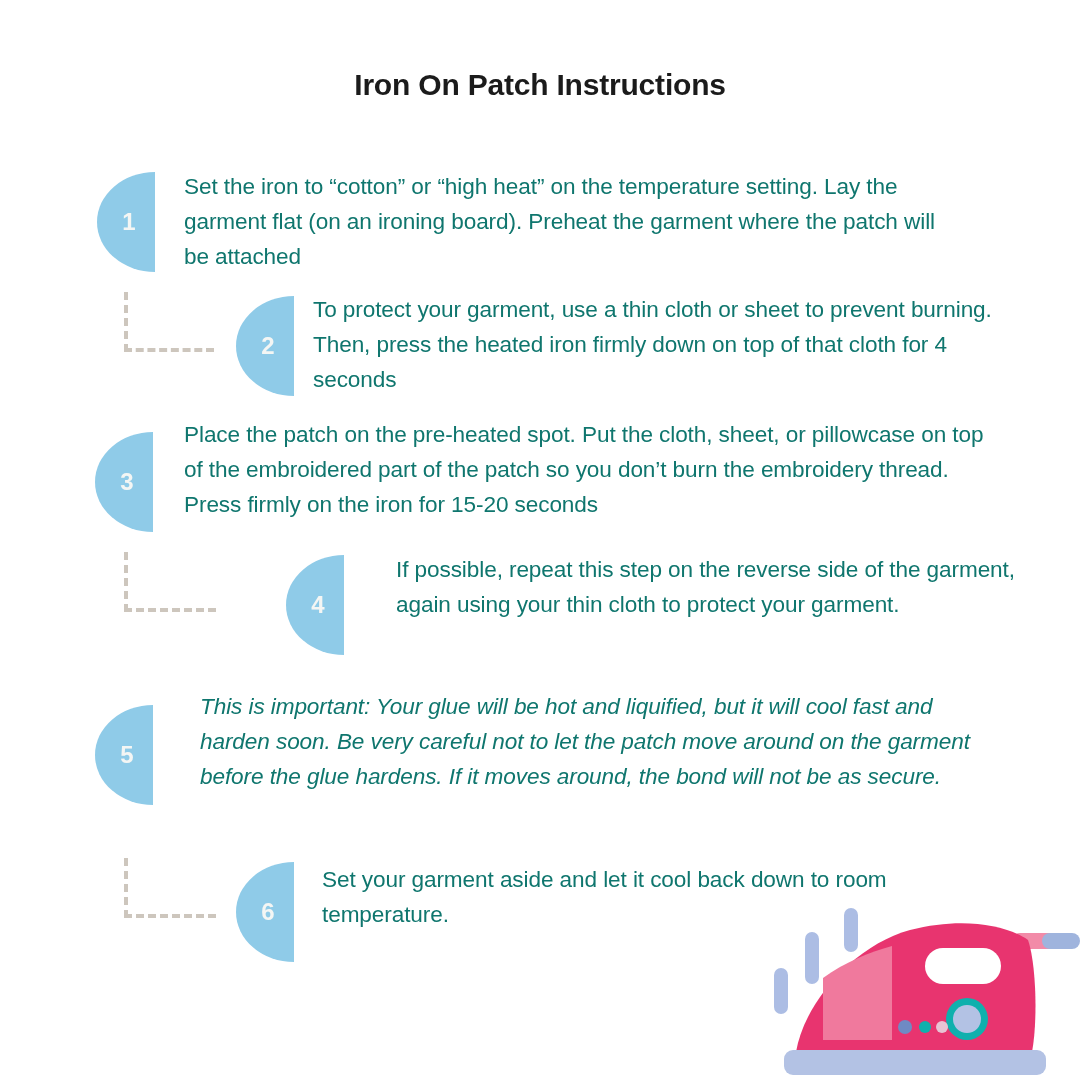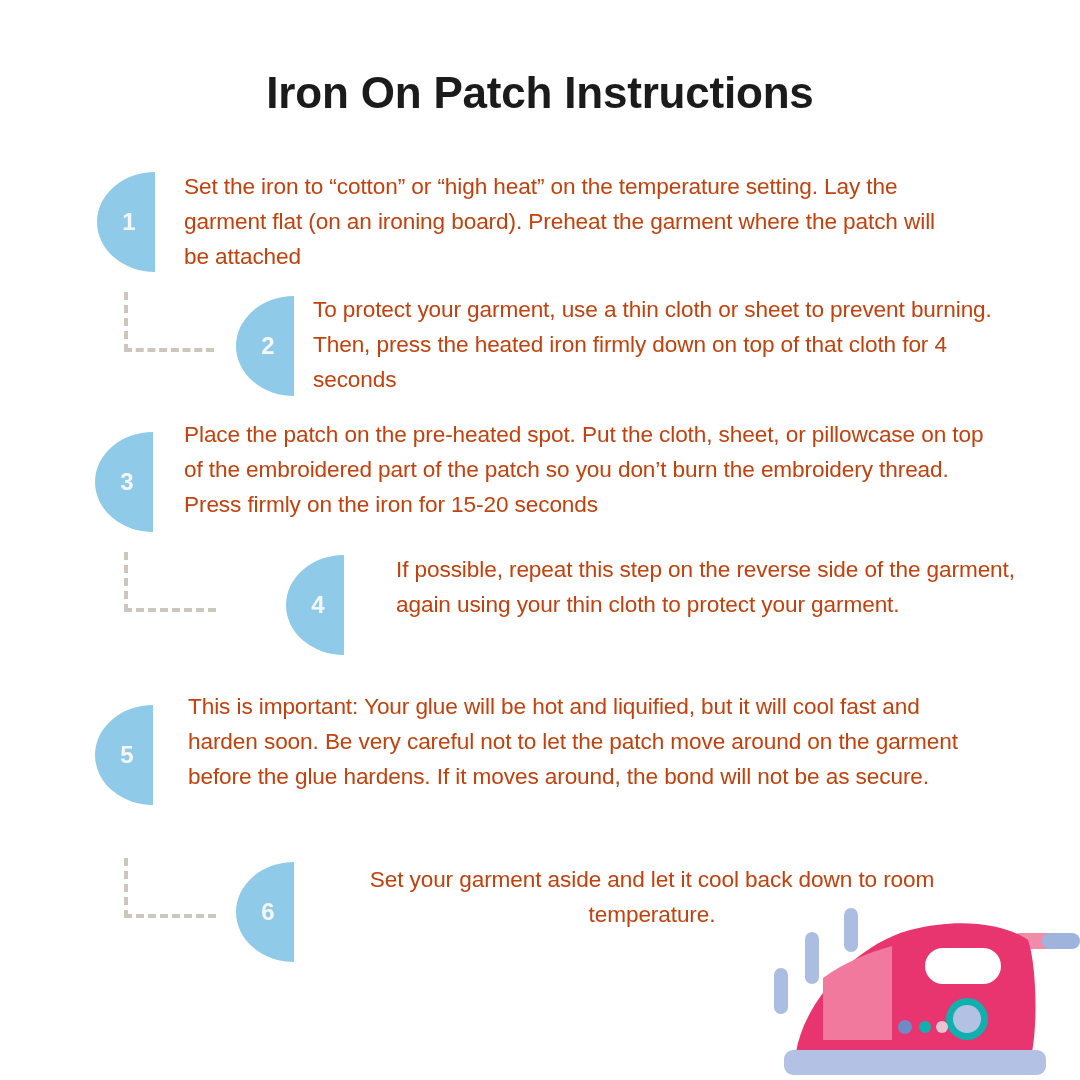--- a/index.html
+++ b/index.html
@@ -21,21 +21,21 @@
     height: 1080px;
   }
 
   
   .title {
     position: absolute;
     top: 68px;
     left: 0;
     width: 1080px;
     text-align: center;
-    font-size: 44px;
+    font-size: 30px;
     font-weight: bold;
     color: #1b1b1b;
     letter-spacing: -0.2px;
   }
 
   
   .step {
     position: absolute;
   }
 
@@ -57,21 +57,21 @@
     font-weight: bold;
     color: #f4f6f4;
     line-height: 1;
     padding-left: 6px;
   }
 
   .step-text {
     position: absolute;
     font-size: 22.6px;
     line-height: 1.54;
-    color: #c2410c;
+    color: #0f766e;
     letter-spacing: -0.1px;
   }
 
   
   .connector {
     position: absolute;
   }
   .connector .vline {
     position: absolute;
     left: 0;
@@ -138,32 +138,32 @@
     <div class="badge" style="left:286px; top:555px;">
       <span class="badge-num">4</span>
     </div>
     <div class="step-text" style="left:374px; top:553px; width:630px;margin-left:22px;">If possible, repeat this step on the reverse side of the garment, again using your thin cloth to protect your garment.</div>
   </div>
 
   <div class="step">
     <div class="badge" style="left:95px; top:705px;">
       <span class="badge-num">5</span>
     </div>
-    <div class="step-text" style="left:188px; top:690px; width:805px;">This is important: Your glue will be hot and liquified, but it will cool fast and harden soon. Be very careful not to let the patch move around on the garment before the glue hardens. If it moves around, the bond will not be as secure.</div>
+    <div class="step-text" style="left:200px; top:690px; width:805px;font-style:italic;">This is important: Your glue will be hot and liquified, but it will cool fast and harden soon. Be very careful not to let the patch move around on the garment before the glue hardens. If it moves around, the bond will not be as secure.</div>
   </div>
 
   <div class="step">
     <div class="connector" style="left:124px; top:858px; width:92px; height:60px;">
       <div class="vline"></div>
       <div class="hline"></div>
     </div>
     <div class="badge" style="left:236px; top:862px;">
       <span class="badge-num">6</span>
     </div>
-    <div class="step-text" style="left:322px; top:863px; width:660px;text-align:center;">Set your garment aside and let it cool back down to room temperature.</div>
+    <div class="step-text" style="left:322px; top:863px; width:660px;">Set your garment aside and let it cool back down to room temperature.</div>
   </div>
 
   <svg class="iron-art" viewBox="0 0 320 180">
 
     <g>
       <rect x="14" y="68" width="14" height="46" rx="7" fill="#acbde4"></rect>
       <rect x="45" y="32" width="14" height="52" rx="7" fill="#acbde4"></rect>
       <rect x="84" y="8" width="14" height="44" rx="7" fill="#acbde4"></rect>
     </g>
 

